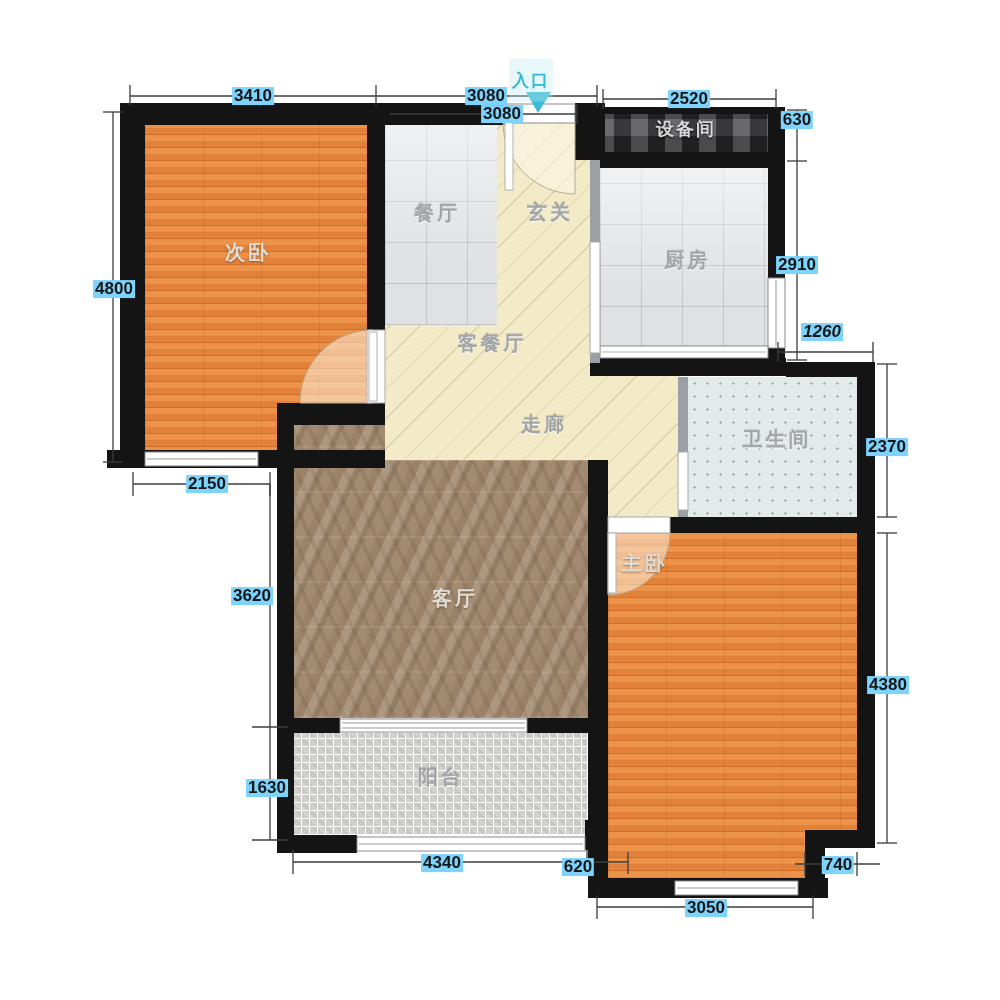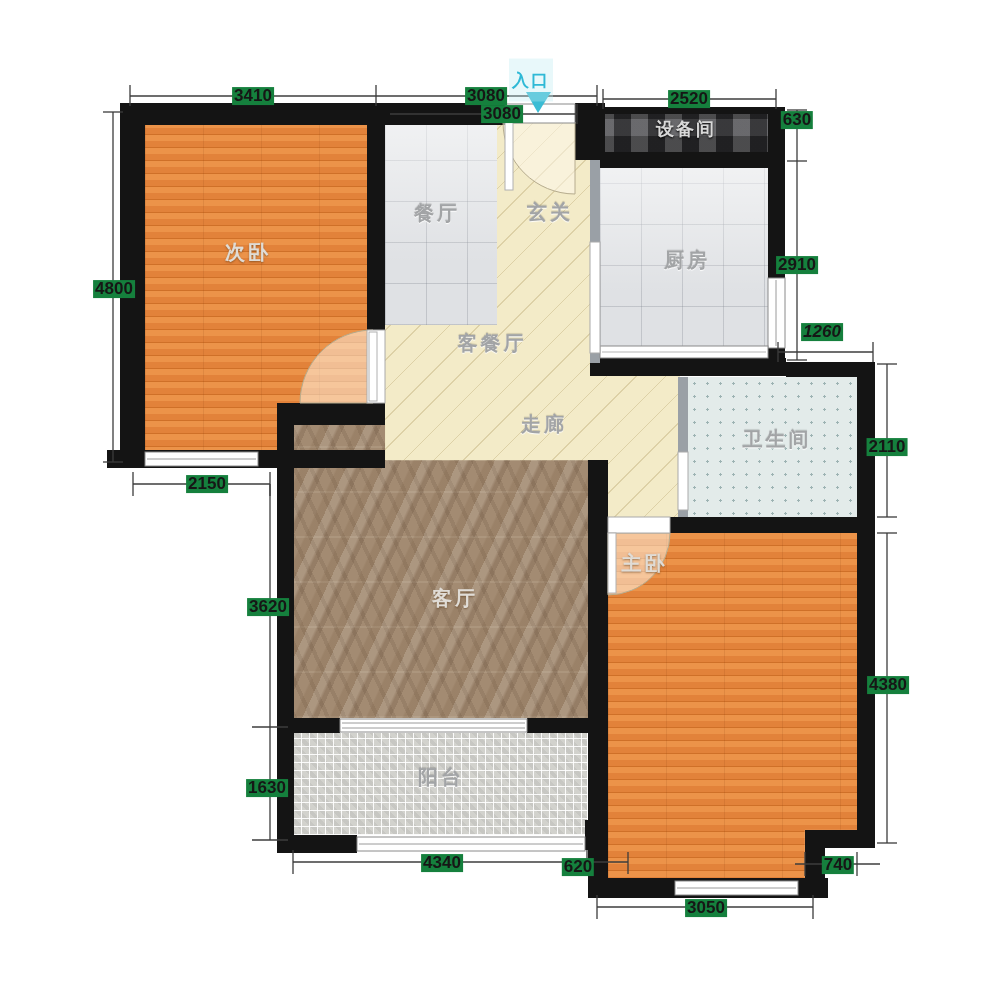--- a/index.html
+++ b/index.html
@@ -52,21 +52,21 @@
   
   .wall{background:#141414;}
   .wall-light{background:#9aa0a6;}
   
   .rlabel{position:absolute;transform:translate(-50%,-50%);font-weight:bold;font-size:20px;
           letter-spacing:3px;color:#e0dcd6;white-space:nowrap;
           text-shadow:0 1px 2px rgba(80,45,10,0.55),0 0 1px rgba(255,255,255,0.35);}
   .rlabel.on-light{color:#a2a4a6;text-shadow:0 1px 1px rgba(255,255,255,0.95),0 -1px 1px rgba(0,0,0,0.18);}
   .rlabel.on-dark{color:#d8d8d8;font-size:18px;letter-spacing:2px;text-shadow:0 1px 2px #000;}
   .dim{position:absolute;transform:translate(-50%,-50%);font-weight:bold;font-size:17px;
-       color:#161616;background:#15803d;padding:0 2px;line-height:1.05;white-space:nowrap;}
+       color:#161616;background:#7dd3fc;padding:0 2px;line-height:1.05;white-space:nowrap;}
   .entr{position:absolute;transform:translate(-50%,-50%);font-weight:bold;font-size:17px;
         letter-spacing:2px;color:#2fb9d6;background:rgba(190,235,242,0.35);padding:10px 3px;white-space:nowrap;}
   svg.overlay{position:absolute;left:0;top:0;pointer-events:none;}
 </style>
 </head>
 <body>
 
 <div class="canvas">
 
   <div class="abs floor-cream" style="left:385px;top:122px;width:295px;height:395px;"></div>
@@ -201,24 +201,24 @@
   <div class="rlabel on-light" style="left:441px;top:777px;">阳台</div>
   <div class="entr" style="left:531px;top:80px;">入口</div>
 
   <div class="dim" style="left:253px;top:96px;">3410</div>
   <div class="dim" style="left:486px;top:96px;">3080</div>
   <div class="dim" style="left:502px;top:114px;">3080</div>
   <div class="dim" style="left:689px;top:99px;">2520</div>
   <div class="dim" style="left:797px;top:120px;">630</div>
   <div class="dim" style="left:797px;top:265px;">2910</div>
   <div class="dim" style="left:822px;top:332px;font-style:italic;">1260</div>
-  <div class="dim" style="left:887px;top:447px;">2110</div>
+  <div class="dim" style="left:887px;top:447px;">2370</div>
   <div class="dim" style="left:888px;top:685px;">4380</div>
   <div class="dim" style="left:838px;top:865px;">740</div>
   <div class="dim" style="left:114px;top:289px;">4800</div>
   <div class="dim" style="left:207px;top:484px;">2150</div>
-  <div class="dim" style="left:268px;top:596px;margin-top:11px;">3620</div>
+  <div class="dim" style="left:252px;top:596px;">3620</div>
   <div class="dim" style="left:267px;top:788px;">1630</div>
   <div class="dim" style="left:442px;top:863px;">4340</div>
   <div class="dim" style="left:578px;top:867px;">620</div>
   <div class="dim" style="left:706px;top:908px;">3050</div>
 
 </div>
 
 </body></html>

